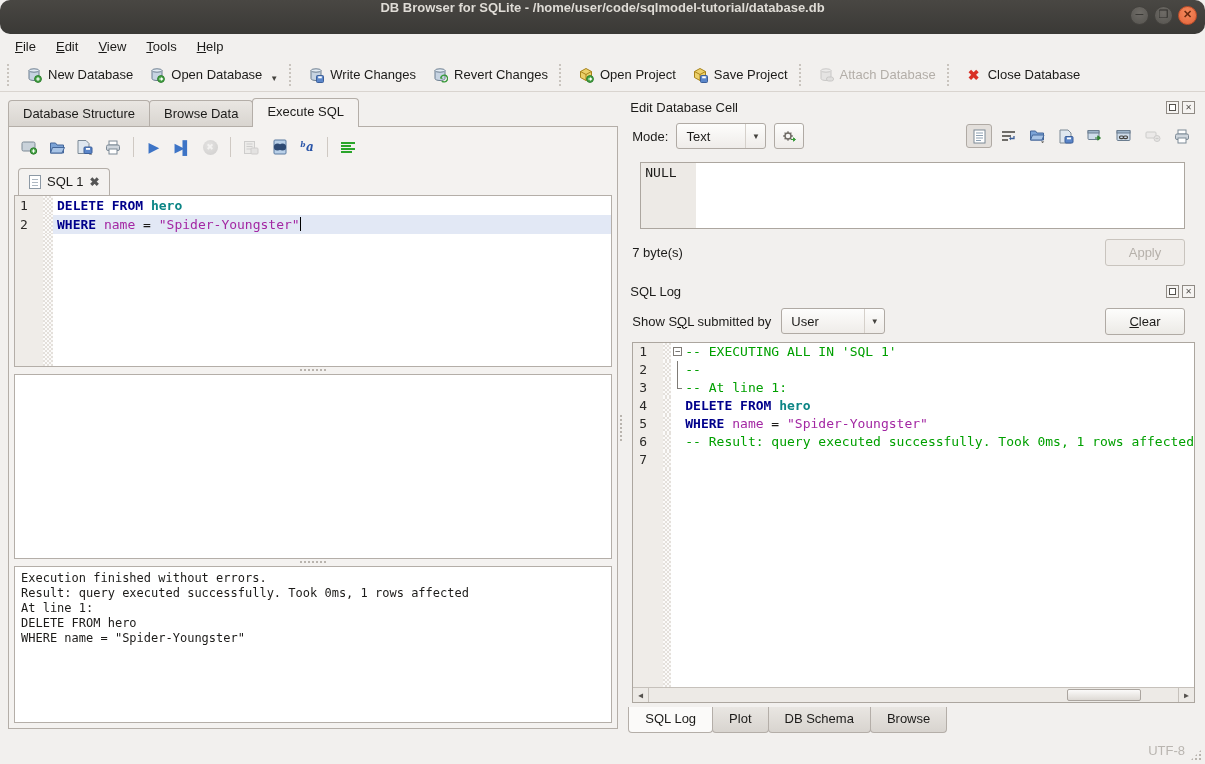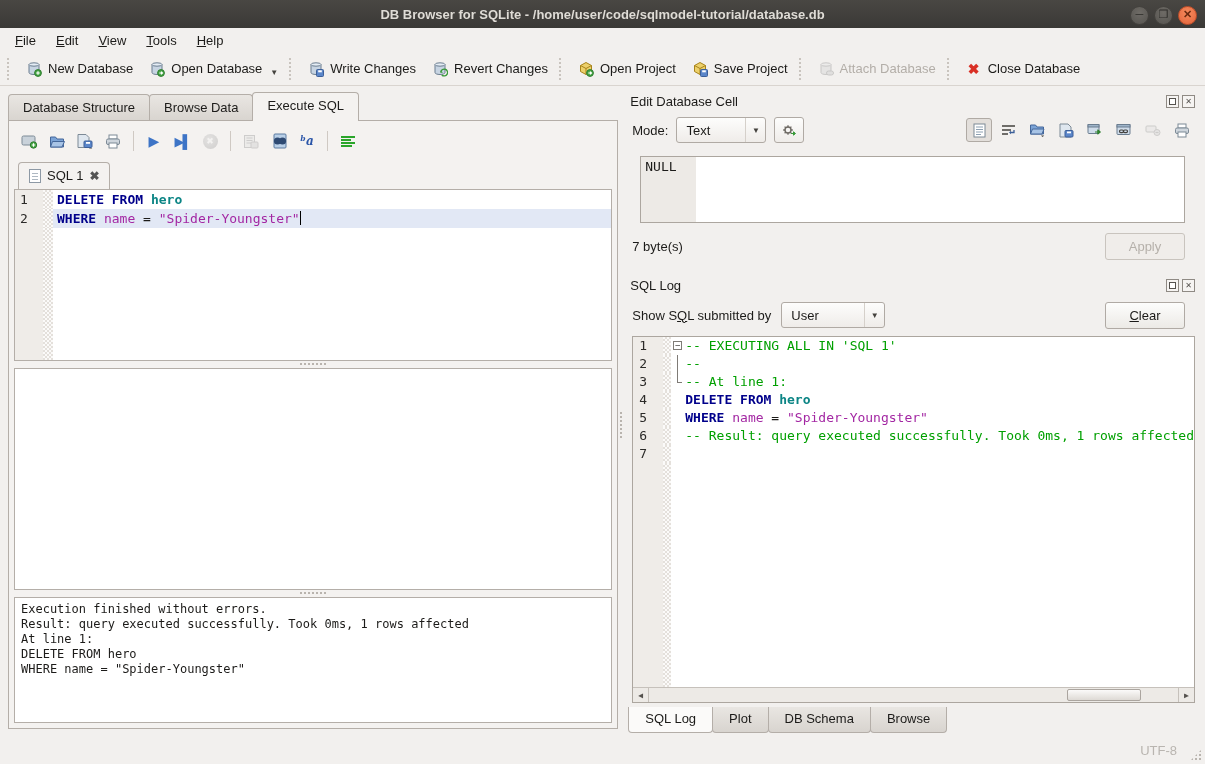--- a/index.html
+++ b/index.html
@@ -1,21 +1,21 @@
 <!DOCTYPE html>
 <html><head>
 <meta charset="utf-8">
 <style>
   * { margin:0; padding:0; box-sizing:border-box; }
   html,body { width:1205px; height:764px; overflow:hidden; }
   body { font-family:"Liberation Sans", sans-serif; font-size:13px; color:#1c1b19; background:#f2f0ee; }
   .window { position:relative; width:1205px; height:764px; background:#f2f0ee; display:flex; flex-direction:column; }
 
   
-  .titlebar { height:28px; background:linear-gradient(#494743,#3a3936); display:flex; align-items:center; justify-content:center; position:relative; flex:0 0 auto; }
+  .titlebar { height:34px; background:linear-gradient(#494743,#3a3936); display:flex; justify-content:center; position:relative; flex:0 0 auto;border-radius:10px; }
   .title-text { color:#dfdcd6; font-weight:bold; font-size:13px; }
   .win-controls { position:absolute; right:8px; top:0; height:30px; display:flex; align-items:center; gap:5px; }
   .wc { width:19px; height:19px; border-radius:50%; display:flex; align-items:center; justify-content:center; font-size:11px; line-height:1; cursor:default; }
   .wc.min,.wc.max { background:radial-gradient(circle at 50% 35%,#6e6b66,#55534f); color:#2e2d2a; border:1px solid #44423e; }
   .wc.close { background:radial-gradient(circle at 50% 35%,#f68b5d,#e2633a); color:#6b2a10; border:1px solid #c4502a; font-weight:bold; }
   .wc .glyph { transform:translateY(-1px); }
 
   
   .menubar { height:24px; background:#f2f0ee; display:flex; align-items:center; padding-left:6px; gap:2px; flex:0 0 auto; }
   .menu-item { padding:3px 9px; border-radius:2px; cursor:default; }
@@ -80,21 +80,21 @@
   .kw { color:#00008b; font-weight:bold; }
   .idn { color:#0c8585; font-weight:bold; }
   .strv { color:#a327a3; }
   .cmt { color:#00a000; }
 
   .h-splitter { height:7px; position:relative; flex:0 0 auto; }
   .h-splitter .dots { position:absolute; top:2px; left:50%; width:26px; margin-left:-13px; border-top:2px dotted #b9b4ae; }
 
   .results-pane { flex:1; background:#fff; border:1px solid #b4aea8; min-height:0; }
 
-  .exec-log { height:126px; background:#fff; border:1px solid #b4aea8; padding:4px 6px; overflow:hidden; flex:0 0 auto; }
+  .exec-log { height:157px; background:#fff; border:1px solid #b4aea8; padding:4px 6px; overflow:hidden; flex:0 0 auto; }
   .exec-log div { height:15px; line-height:15px; font-size:12px; white-space:pre; }
 
   
   .dock-header { display:flex; align-items:center; height:22px; flex:0 0 auto; padding:0 2px 0 4px; }
   .dock-title { flex:1; }
   .dk-ic { width:13px; height:13px; border:1px solid #8f8a84; background:#f6f4f2; margin-left:3px; display:flex; align-items:center; justify-content:center; font-size:8px; color:#55524e; cursor:default; }
   .dk-float { position:relative; }
   .dk-float::before { content:""; position:absolute; left:2px; top:2px; width:5px; height:5px; border:1px solid #55524e; background:#fff; }
   .dk-float::after { content:""; position:absolute; right:2px; bottom:2px; width:5px; height:5px; border:1px solid #55524e; background:#fff; }
 
@@ -143,21 +143,21 @@
   .hs-arrow.right { border-right:none; border-left:1px solid #c6c1bb; }
   .hs-track { flex:1; position:relative; }
   .hs-thumb { position:absolute; top:1px; bottom:1px; left:79%; width:14%; background:linear-gradient(#fbfaf9,#dedad5); border:1px solid #aba59f; border-radius:2px; }
 
   
   .bottom-tabs { display:flex; align-items:flex-start; height:30px; padding-left:2px; margin-top:4px; flex:0 0 auto; }
   .btab { padding:4px 16px 6px; background:linear-gradient(#e9e6e2,#d8d4cf); border:1px solid #b4aea8; border-top:none; border-radius:0 0 4px 4px; margin-right:-1px; cursor:default; }
   .btab.active { background:#fbfaf9; position:relative; z-index:2; }
 
   
-  .statusbar { height:27px; display:flex; align-items:center; justify-content:flex-end; padding-right:28px; color:#b9b5b0; flex:0 0 auto; position:relative; }
+  .statusbar { height:27px; display:flex; align-items:center; justify-content:flex-end; padding-right:20px; color:#b9b5b0; flex:0 0 auto; position:relative; }
   .grip { position:absolute; right:3px; bottom:3px; width:12px; height:12px;
       background-image:radial-gradient(#b9b4ae 1px, transparent 1px); background-size:4px 4px; clip-path:polygon(100% 0,100% 100%,0 100%); }
 
   svg { display:block; }
 </style>
 </head>
 <body>
 
 <div class="window">
 

